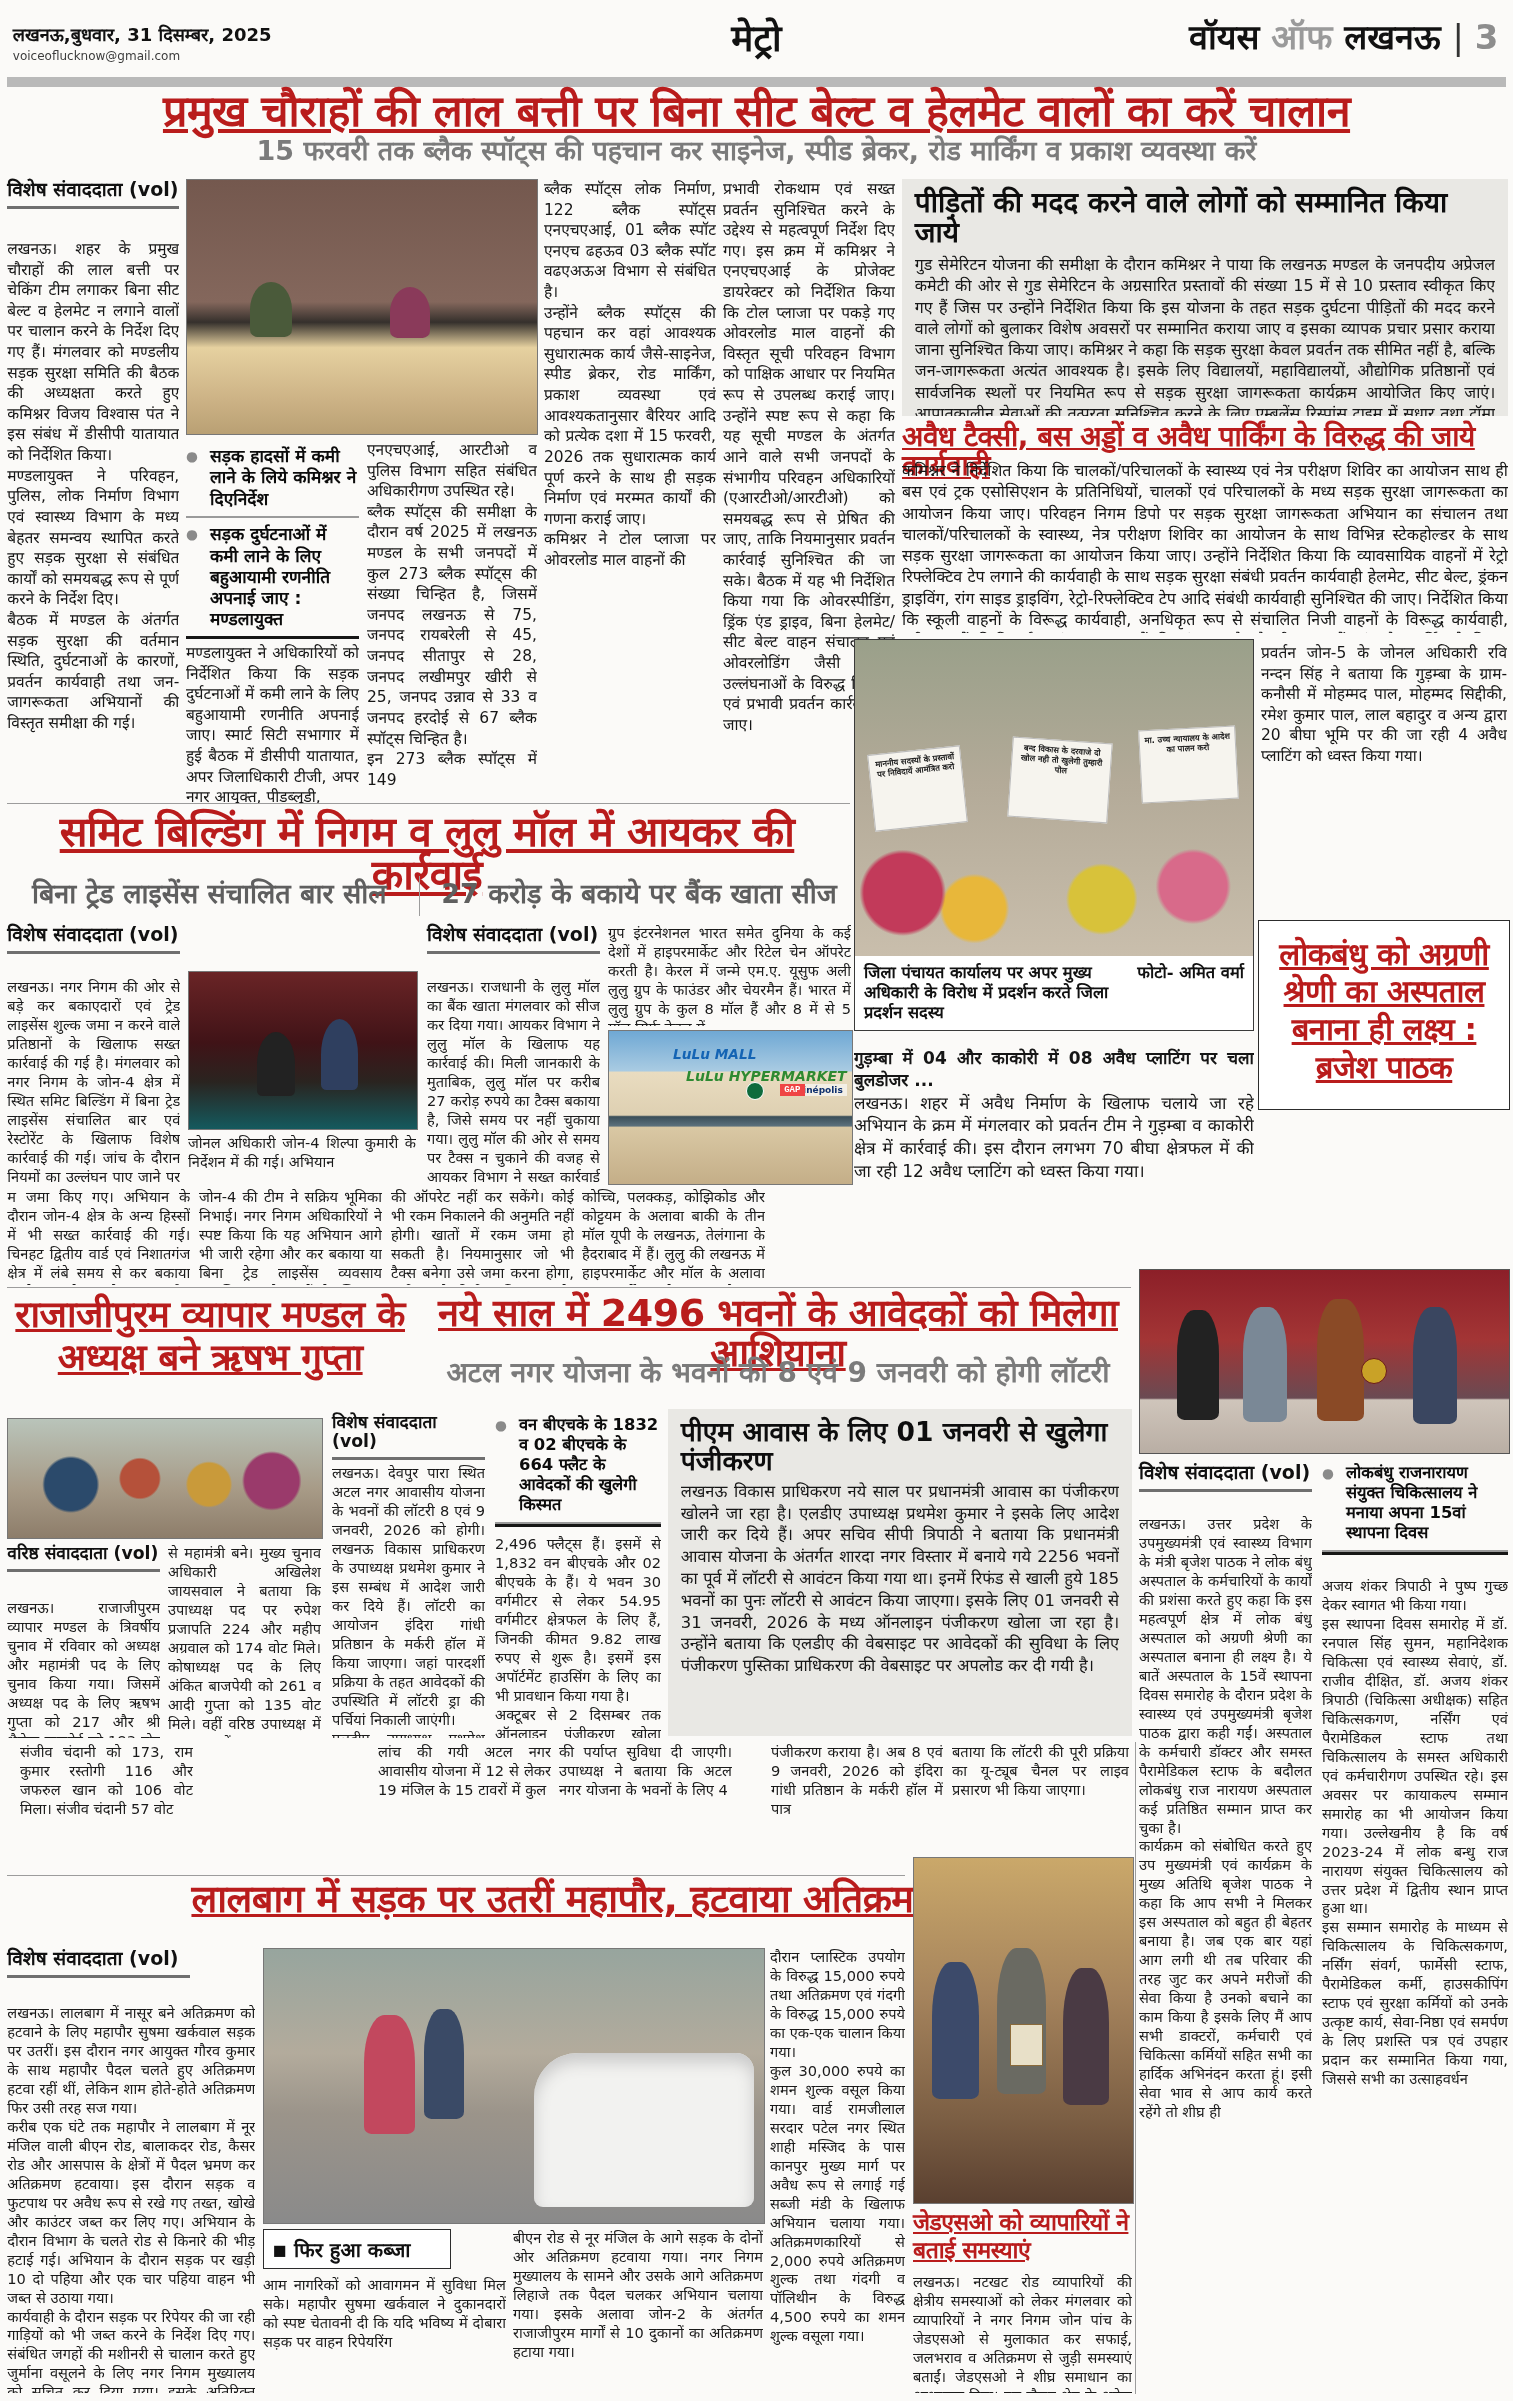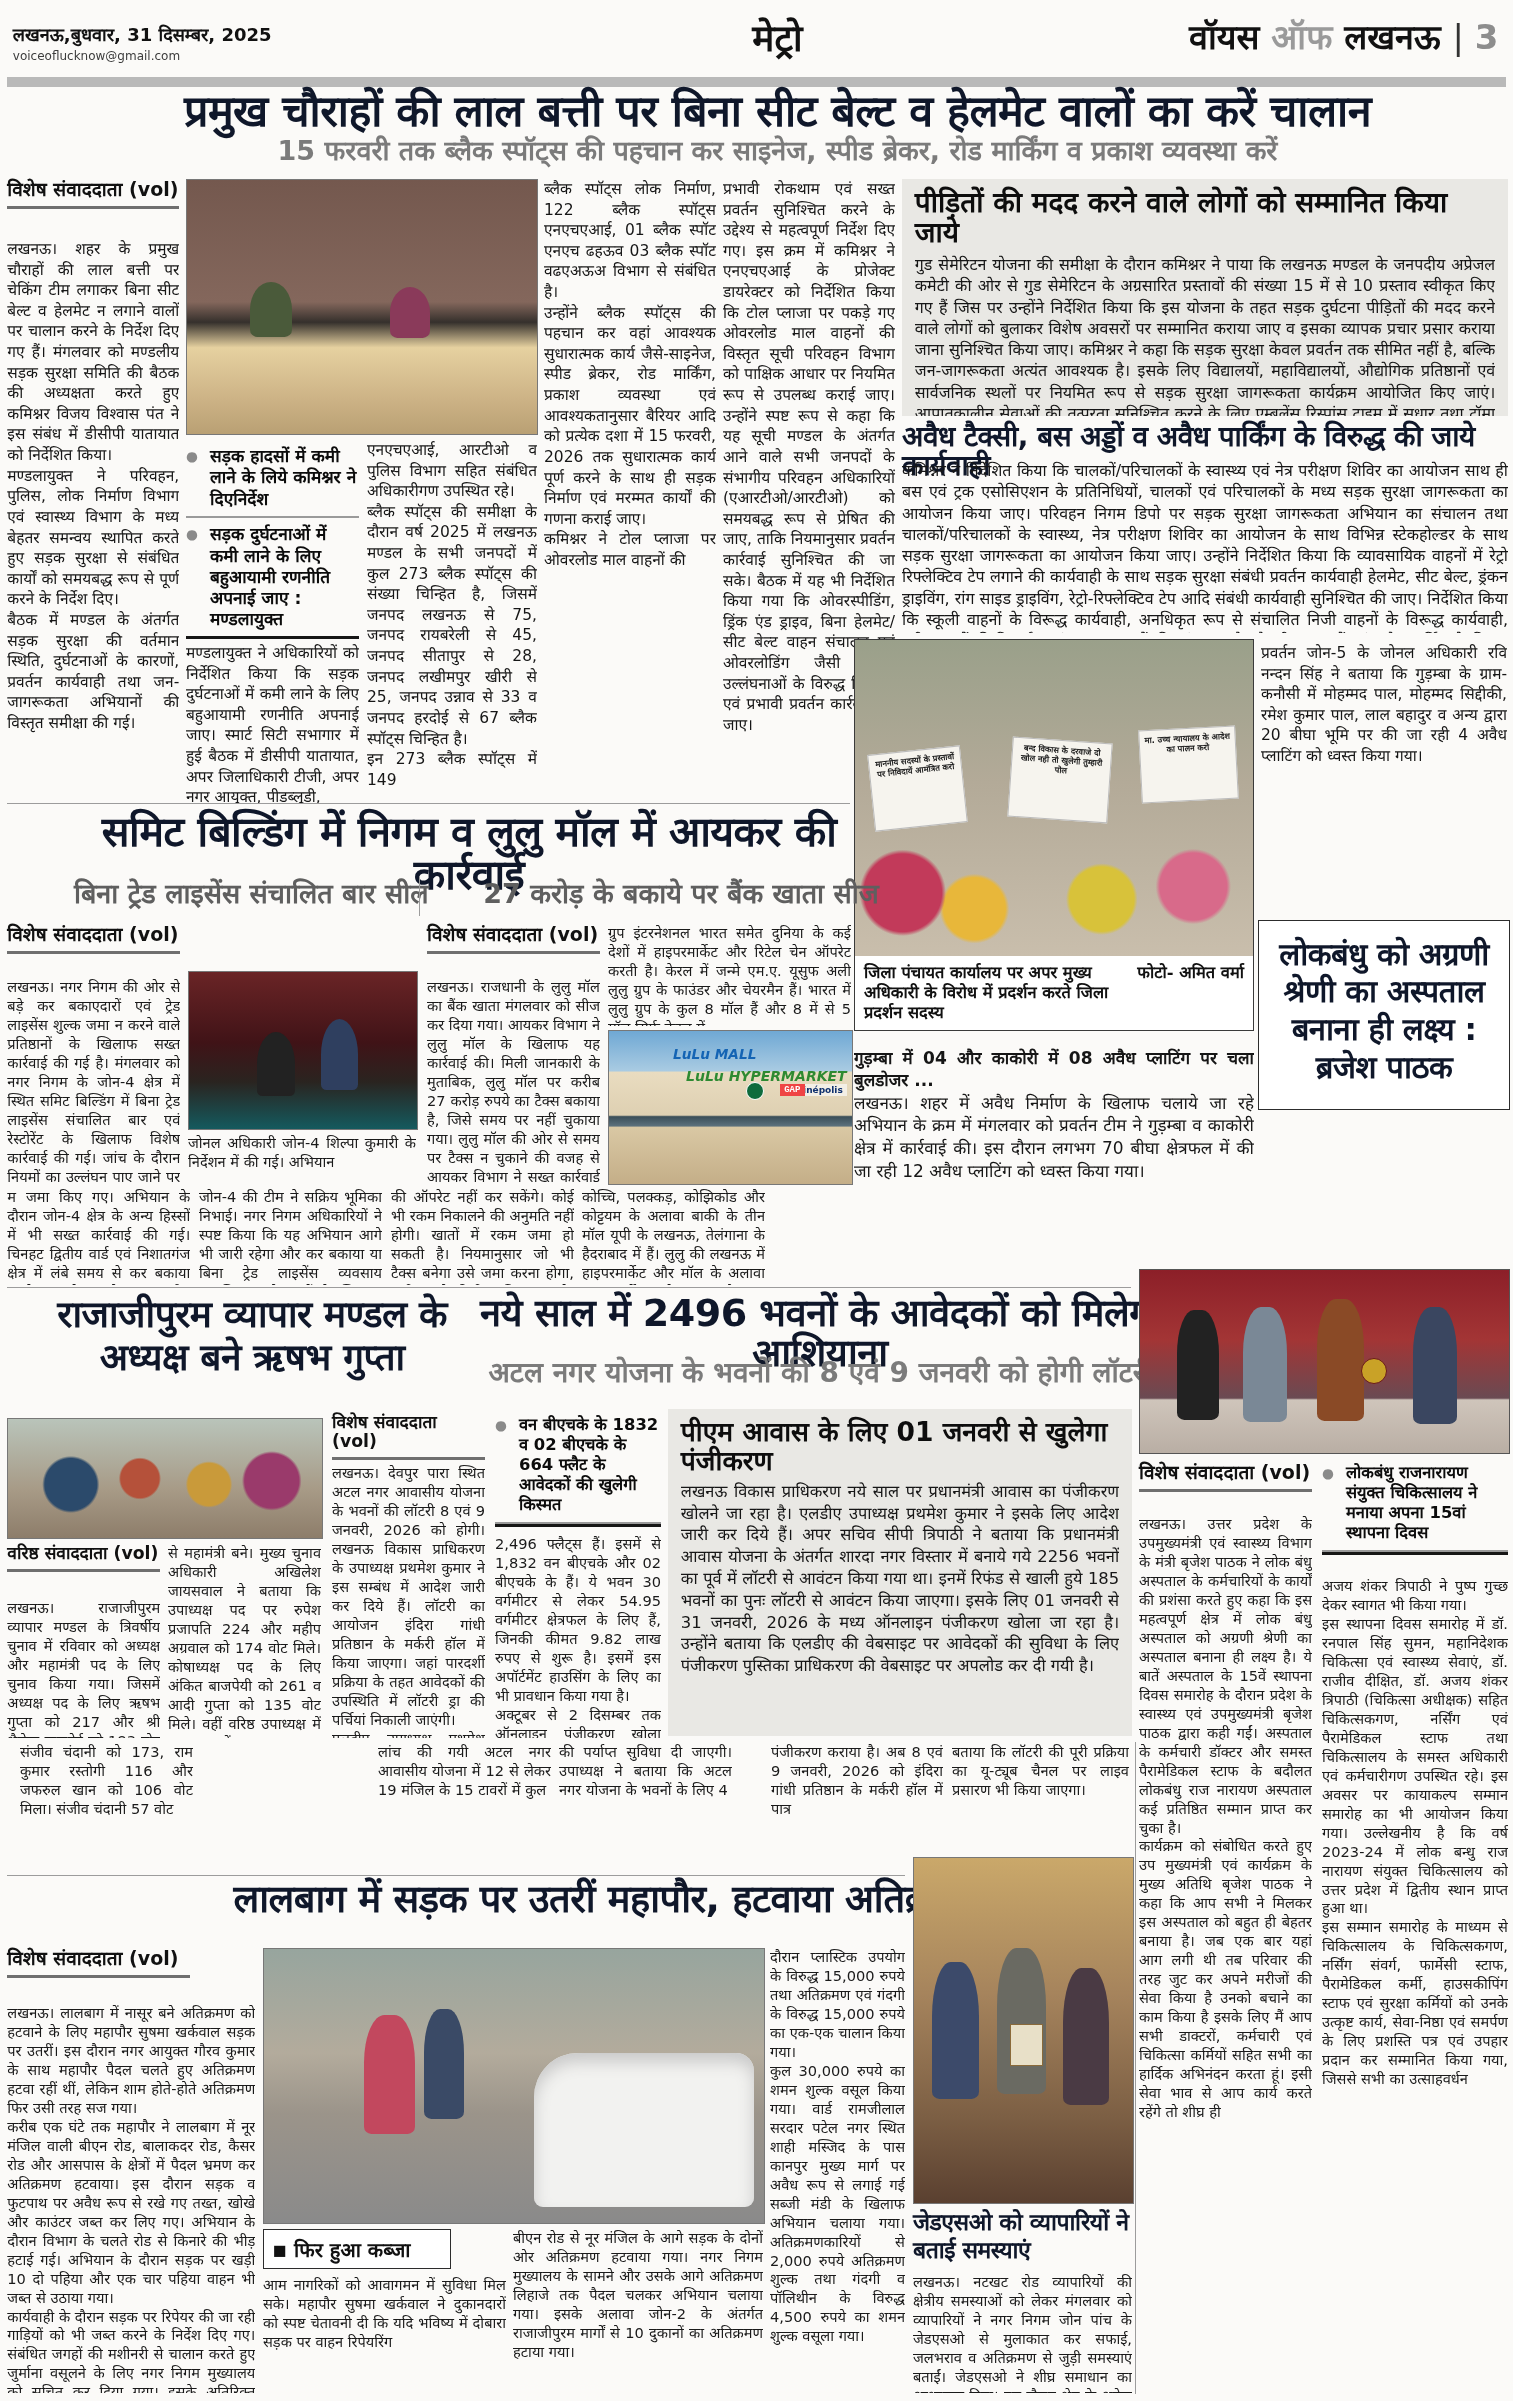--- a/index.html
+++ b/index.html
@@ -1,20 +1,20 @@
 <!DOCTYPE html>
 <html style="font-size:14.6px"><head>
 <meta charset="utf-8">
 <style>
   html,body{margin:0;padding:0;background:#e8e8e8;}
   #page{position:relative;width:1513px;height:2401px;background:#fbfaf8;color:#111;
         font-family:"DejaVu Sans","Liberation Sans",sans-serif;overflow:hidden;}
   .abs{position:absolute;}
-  .center{text-align:center;padding-left:42px;}
-  .headline{font-weight:bold;color:#0f172a;line-height:1.04;letter-spacing:-0.5px;}
+  .center{text-align:center;}
+  .headline{font-weight:bold;color:#b91c1c;line-height:1.04;letter-spacing:-0.5px;text-decoration:underline;}
   .subhead-gray{font-weight:bold;color:#7b7b7b;line-height:1.05;}
   .byline{font-weight:bold;font-size:19px;border-bottom:3.7px solid #6f6f6f;padding-bottom:6.4px;line-height:1.1;}
   .body-txt{font-size:15.5px;line-height:1.33;text-align:justify;white-space:pre-line;overflow:hidden;color:#161616;}
   .body-sm{font-size:14.6px;line-height:1.3;text-align:justify;white-space:pre-line;overflow:hidden;color:#1a1a1a;}
   .graybox{background:#e9e8e4;padding:9px 12.8px;box-sizing:border-box;overflow:hidden;}
   .graybox h2{margin:0 0 5.5px 0;font-size:28px;line-height:1.08;font-weight:bold;color:#0d0d0d;}
   .bullet-item{position:relative;padding:6.4px 0 6.4px 24px;font-weight:bold;font-size:17.3px;line-height:1.22;color:#0c0c0c;}
   .bullet-item::before{content:"●";position:absolute;left:0;top:8.2px;color:#8a8a8a;font-size:13.7px;}
   .bullet-box{border-bottom:3.7px solid #161616;}
   .bullet-box .bullet-item:first-child{border-bottom:2.7px solid #9a9a9a;}

